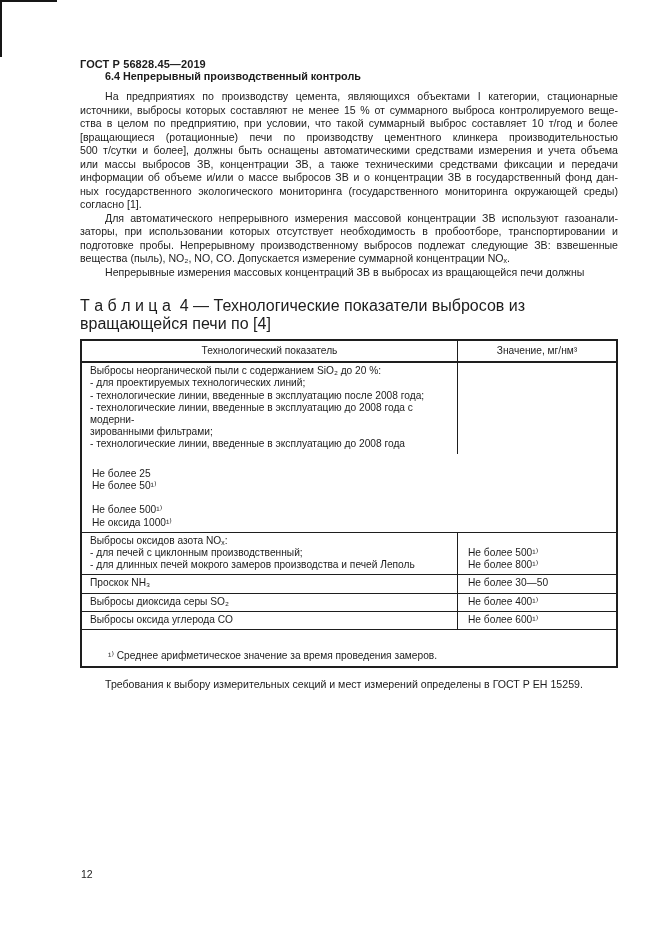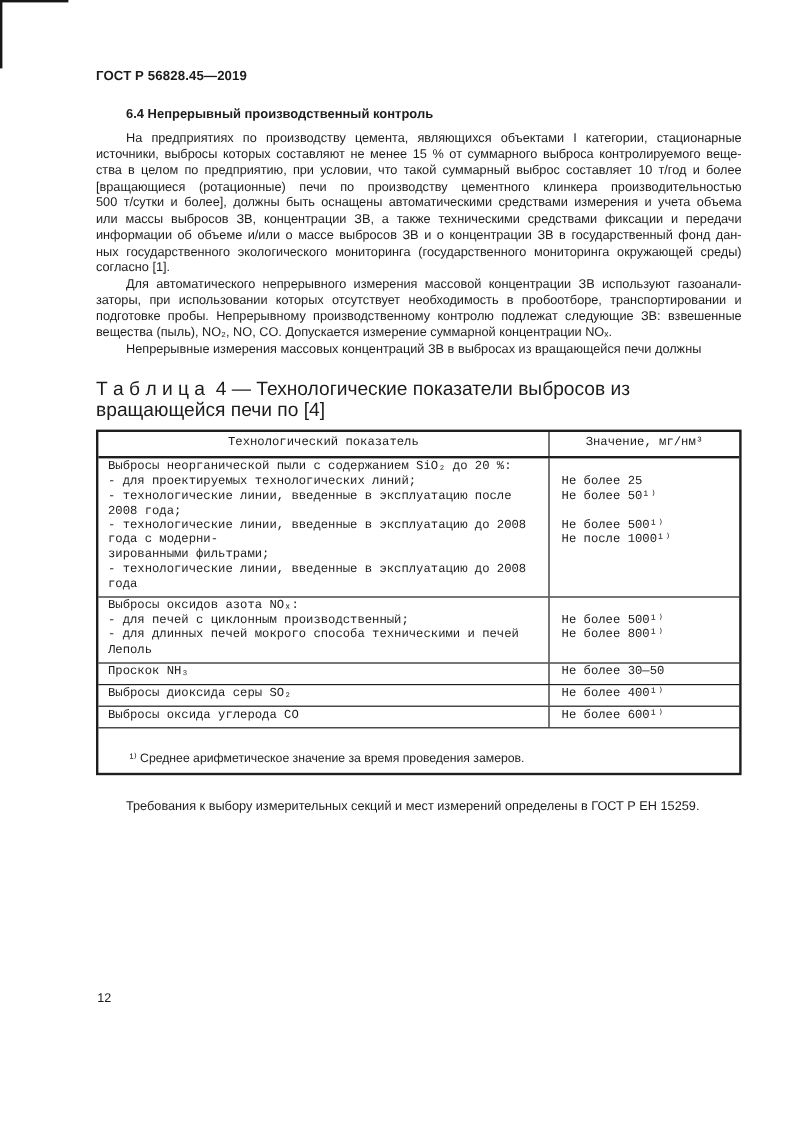--- a/index.html
+++ b/index.html
@@ -12,52 +12,51 @@
     color:#1c1c1c;
   }
   .artifact-top { position:absolute; top:0; left:0; width:57px; height:2px; background:#161616; }
   .artifact-left { position:absolute; top:0; left:0; width:2px; height:57px; background:#161616; }
 
   .content { position:absolute; left:80px; top:58px; width:538px; }
 
   .doc-code { font-size:11px; font-weight:bold; letter-spacing:0.1px; }
 
   .section-heading {
-    margin-top:19px;
     font-size:10.8px; font-weight:bold;
     padding-left:25px;
   }
 
   .body-text { margin-top:8px; font-size:10.6px; line-height:13.5px; }
   .para .line { text-align:justify; text-align-last:justify; }
   .para .line:last-child { text-align-last:left; }
   .para .line:first-child { text-indent:25px; }
 
   .table-caption { margin-top:18px; font-size:16px; white-space:pre-wrap; }
 
   .gtable { margin-top:6px; border:2px solid #1e1e1e; font-size:10.2px; line-height:12.2px; }
-  .trow { display:flex; border-top:1px solid #1e1e1e;font-family:Liberation Mono, monospace; }
+  .trow { display:flex; border-top:1px solid #1e1e1e; }
   .trow.head { border-top:none; }
-  .trow.first-data { border-top-width:2px; }
+  .trow.first-data { border-top-width:2px;flex-direction:column; }
   .cell-l {
     width:376px; box-sizing:border-box;
     padding:2px 8px 3px 8px;
     border-right:1px solid #1e1e1e;
   }
   .cell-r { flex:1; padding:2px 10px 3px 10px; }
   .head .cell-l, .head .cell-r { text-align:center; padding-top:4px; padding-bottom:4px; }
   .foot-row {
     border-top:1px solid #1e1e1e;
     padding:20px 8px 4px 8px;
     text-indent:18px;
   }
 
-  .closing { margin-top:20px; }
+  .closing { margin-top:10px; }
 
-  .page-number { position:absolute; left:81px; top:826px; font-size:10.5px; }
+  .page-number { position:absolute; left:81px; top:868px; font-size:10.5px; }
 </style>
 </head>
 <body>
 
 <div class="page">
   <div class="artifact-top"></div>
   <div class="artifact-left"></div>
 
   <div class="content">
 
@@ -73,21 +72,21 @@
           <div class="line">[вращающиеся (ротационные) печи по производству цементного клинкера производительностью</div>
           <div class="line">500 т/сутки и более], должны быть оснащены автоматическими средствами измерения и учета объема</div>
           <div class="line">или массы выбросов ЗВ, концентрации ЗВ, а также техническими средствами фиксации и передачи</div>
           <div class="line">информации об объеме и/или о массе выбросов ЗВ и о концентрации ЗВ в государственный фонд дан-</div>
           <div class="line">ных государственного экологического мониторинга (государственного мониторинга окружающей среды)</div>
           <div class="line">согласно [1].</div>
         </div>
       <div class="para">
           <div class="line">Для автоматического непрерывного измерения массовой концентрации ЗВ используют газоанали-</div>
           <div class="line">заторы, при использовании которых отсутствует необходимость в пробоотборе, транспортировании и</div>
-          <div class="line">подготовке пробы. Непрерывному производственному контролю подлежат следующие ЗВ: взвешенные</div>
+          <div class="line">подготовке пробы. Непрерывному производственному выбросов подлежат следующие ЗВ: взвешенные</div>
           <div class="line">вещества (пыль), NO₂, NO, CO. Допускается измерение суммарной концентрации NOₓ.</div>
         </div>
       <div class="para">
           <div class="line">Непрерывные измерения массовых концентраций ЗВ в выбросах из вращающейся печи должны</div>
         </div>
     </div>
 
     <div class="table-caption">Т а б л и ц а  4 — Технологические показатели выбросов из вращающейся печи по [4]</div>
 
     <div class="gtable">
@@ -104,29 +103,29 @@
             <div class="line">- технологические линии, введенные в эксплуатацию до 2008 года с модерни-</div>
             <div class="line">зированными фильтрами;</div>
             <div class="line">- технологические линии, введенные в эксплуатацию до 2008 года</div>
           </div>
         <div class="cell-r">
             <div class="line">&nbsp;</div>
             <div class="line">Не более 25</div>
             <div class="line">Не более 50¹⁾</div>
             <div class="line">&nbsp;</div>
             <div class="line">Не более 500¹⁾</div>
-            <div class="line">Не после 1000¹⁾</div>
+            <div class="line">Не оксида 1000¹⁾</div>
           </div>
       </div>
 
       <div class="trow">
         <div class="cell-l">
             <div class="line">Выбросы оксидов азота NOₓ:</div>
             <div class="line">- для печей с циклонным производственный;</div>
-            <div class="line">- для длинных печей мокрого способа техническими и печей Леполь</div>
+            <div class="line">- для длинных печей мокрого замеров производства и печей Леполь</div>
           </div>
         <div class="cell-r">
             <div class="line">&nbsp;</div>
             <div class="line">Не более 500¹⁾</div>
             <div class="line">Не более 800¹⁾</div>
           </div>
       </div>
 
       <div class="trow">
         <div class="cell-l">

